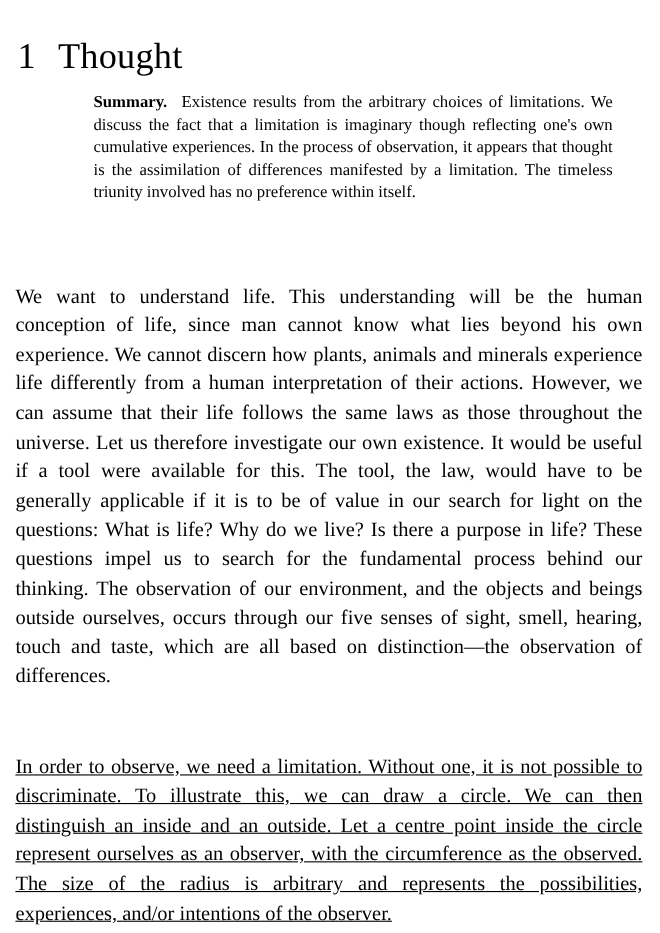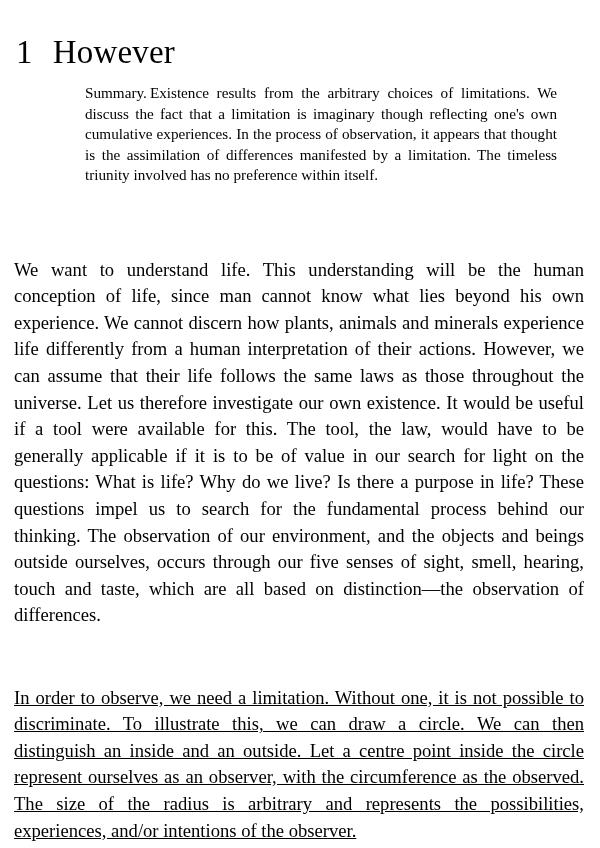--- a/index.html
+++ b/index.html
@@ -51,22 +51,22 @@
     left: 85px;
     top: 83px;
     width: 472px;
     font-size: 15.2px;
     line-height: 20.6px;
     text-align: justify;
     text-justify: inter-word;
     hyphens: manual;
   }
   .summary-label {
-    font-weight: normal;
-    margin-right: 3px;
+    font-weight: bold;
+    margin-right: 13px;
   }
 
   
   .body-text {
     position: absolute;
     left: 14px;
     width: 570px;
     font-size: 18.6px;
     line-height: 26.6px;
     text-align: justify;
@@ -80,21 +80,21 @@
   .summary-block, .body-text, .chapter-heading {
     text-rendering: optimizeLegibility;
   }
 </style>
 </head>
 <body>
 
 <div class="page">
 
   <h1 class="chapter-heading">
-    <span class="chapter-number">1</span><span class="chapter-title">However</span>
+    <span class="chapter-number">1</span><span class="chapter-title">Thought</span>
   </h1>
 
   <div class="summary-block">
     <span class="summary-label">Summary.</span><span>Existence results from the arbitrary choices of limitations. We discuss the fact that a limitation is imaginary though reflecting one's own cumulative experiences. In the process of observation, it appears that thought is the assimilation of differences manifested by a limitation. The timeless triunity involved has no preference within itself.</span>
   </div>
 
   <p class="body-text" id="para-1">We want to understand life. This understanding will be the human conception of life, since man cannot know what lies beyond his own experience. We cannot discern how plants, animals and minerals experience life differently from a human interpretation of their actions. However, we can assume that their life follows the same laws as those throughout the universe. Let us therefore investigate our own existence. It would be useful if a tool were available for this. The tool, the law, would have to be generally applicable if it is to be of value in our search for light on the questions: What is life? Why do we live? Is there a purpose in life? These questions impel us to search for the fundamental process behind our thinking. The observation of our environment, and the objects and beings outside ourselves, occurs through our five senses of sight, smell, hearing, touch and taste, which are all based on distinction—the observation of differences.</p>
 
   <p class="body-text" id="para-2">In order to observe, we need a limitation. Without one, it is not possible to discriminate. To illustrate this, we can draw a circle. We can then distinguish an inside and an outside. Let a centre point inside the circle represent ourselves as an observer, with the circumference as the observed. The size of the radius is arbitrary and represents the possibilities, experiences, and/or intentions of the observer.</p>
 

